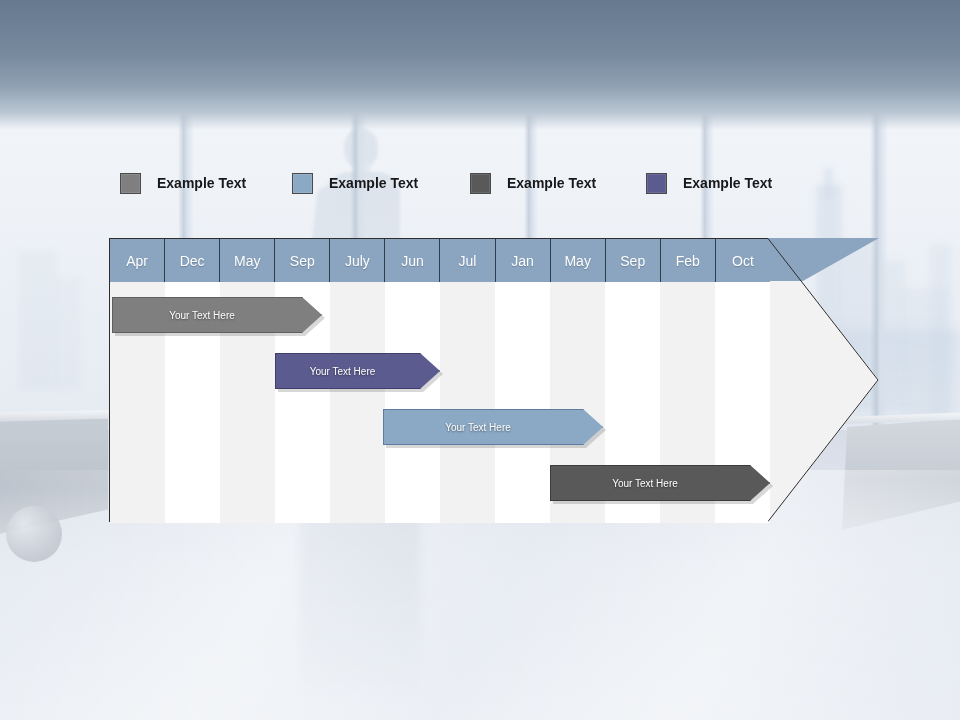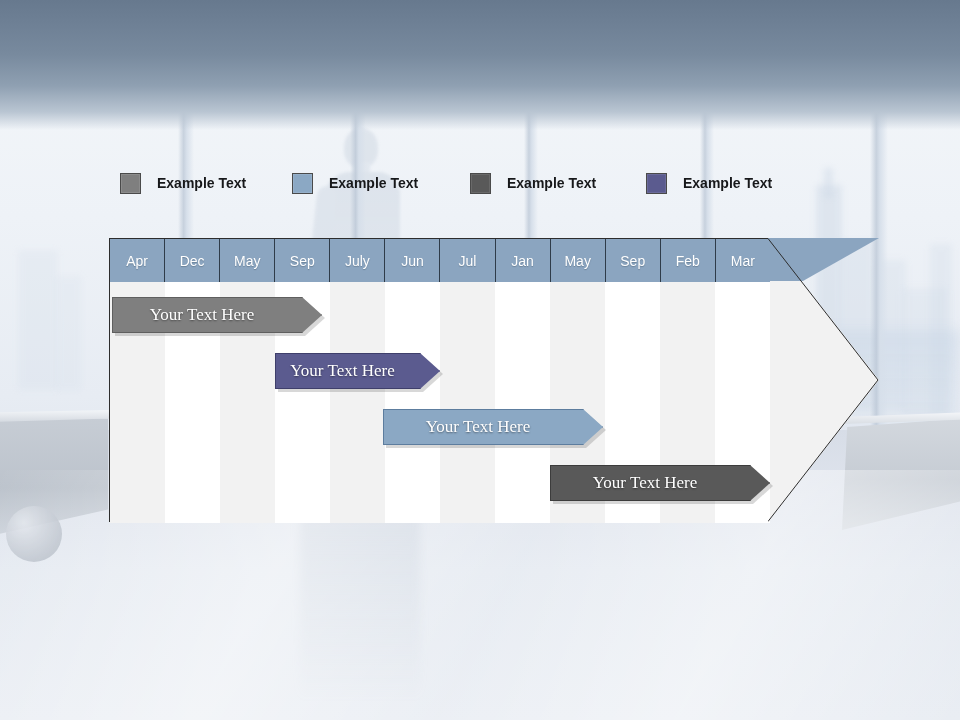--- a/index.html
+++ b/index.html
@@ -321,25 +321,24 @@
     position: absolute;
     inset: 0;
     clip-path: polygon(0 0, calc(100% - 20px) 0, 100% 50%, calc(100% - 20px) 100%, 0 100%);
   }
   .bar-label {
     position: relative;
     z-index: 2;
     width: 100%;
     padding-right: 30px;
     text-align: center;
-    font-size: 17px;
+    font-size: 10px;
     color: #ffffff;
     white-space: nowrap;
     text-shadow: 0 1px 2px rgba(0,0,0,.45);
-    font-family: Liberation Serif, serif;
   }
   .bar-shadow {
     position: absolute;
     left: 3px; top: 3px; right: -3px; bottom: -3px;
     background: rgba(60,60,60,.20);
     clip-path: polygon(0 0, calc(100% - 20px) 0, 100% 50%, calc(100% - 20px) 100%, 0 100%);
     z-index: 0;
   }
 </style>
 </head>
@@ -433,21 +432,21 @@
         <div class="month-cell">Dec</div>
         <div class="month-cell">May</div>
         <div class="month-cell">Sep</div>
         <div class="month-cell">July</div>
         <div class="month-cell">Jun</div>
         <div class="month-cell">Jul</div>
         <div class="month-cell">Jan</div>
         <div class="month-cell">May</div>
         <div class="month-cell">Sep</div>
         <div class="month-cell">Feb</div>
-        <div class="month-cell">Mar</div>
+        <div class="month-cell">Oct</div>
       </div>
 
     </div>
 
     <div class="months-head"></div>
 
     <div class="chart-head-outline">
       <svg width="111" height="284" viewBox="0 0 111 284">
         <polyline points="0,0.5 110,142 0,283.5" fill="none" stroke="#2d2d2d" stroke-width="1"></polyline>
       </svg>

